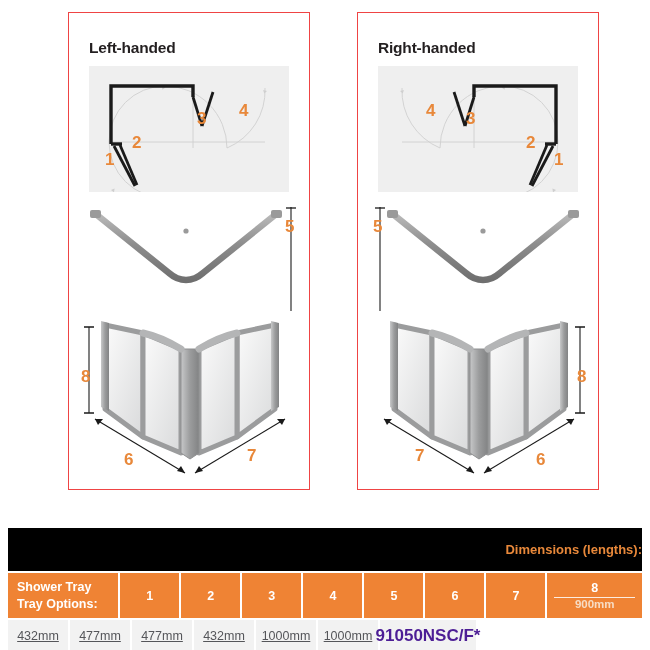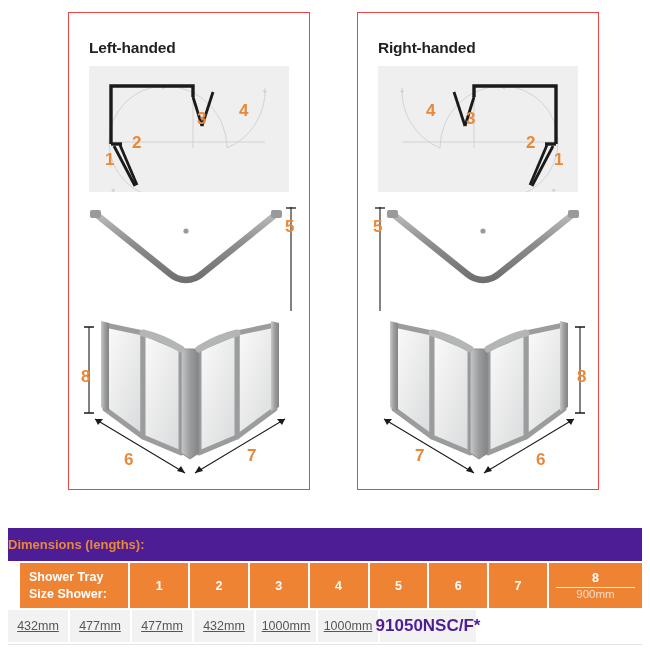--- a/index.html
+++ b/index.html
@@ -78,25 +78,25 @@
   }
 
   
   #spec-table {
     position: absolute;
     left: 8px;
     top: 528px;
     width: 634px;
   }
   #dimensions-band {
-    height: 33px;
-    background: #4c1d95;
+    height: 43px;
+    background: #000000;
     display: flex;
     align-items: center;
-    justify-content: flex-start;
+    justify-content: flex-end;
   }
   #dimensions-band .band-label {
     color: #e8883a;
     font-weight: bold;
     font-size: 13px;
   }
   .trow {
     display: flex;
     gap: 2px;
     margin-top: 2px;
@@ -112,21 +112,20 @@
     justify-content: center;
     text-align: center;
     box-sizing: border-box;
   }
   .hcell.wide {
     width: 112px;
     justify-content: flex-start;
     padding-left: 9px;
     text-align: left;
     line-height: 1.35;
-    margin-left: 12px;
   }
   .hcell.num { width: 60px; }
   .hcell.last {
     width: 96px;
     flex-direction: column;
     justify-content: center;
     padding: 0 7px;
   }
   .hcell.last .code-top {
     font-size: 12.5px;
@@ -134,21 +133,21 @@
     padding-bottom: 2px;
   }
   .hcell.last .code-rule {
     width: 100%;
     height: 1px;
     background: #ffffff;
     opacity: 0.85;
   }
   .hcell.last .code-bot {
     font-size: 11.5px;
-    font-weight: normal;
+    font-weight: bold;
     color: #f7dcc4;
     padding-top: 0;
   }
   .dcell {
     background: #f2f2f2;
     color: #55565a;
     font-size: 12.5px;
     height: 32px;
     display: flex;
     align-items: center;
@@ -399,21 +398,21 @@
 <div id="spec-table">
 
   <div id="dimensions-band">
     <span class="band-label">Dimensions (lengths):</span>
   </div>
 
   <div class="trow">
     <div class="hcell wide">
         <span id="size-options-label">
           <span style="display:block">Shower Tray</span>
-          <span style="display:block">Size Shower:</span>
+          <span style="display:block">Tray Options:</span>
         </span>
       </div>
     <div class="hcell num">1</div>
     <div class="hcell num">2</div>
     <div class="hcell num">3</div>
     <div class="hcell num">4</div>
     <div class="hcell num">5</div>
     <div class="hcell num">6</div>
     <div class="hcell num">7</div>
     <div class="hcell last">

